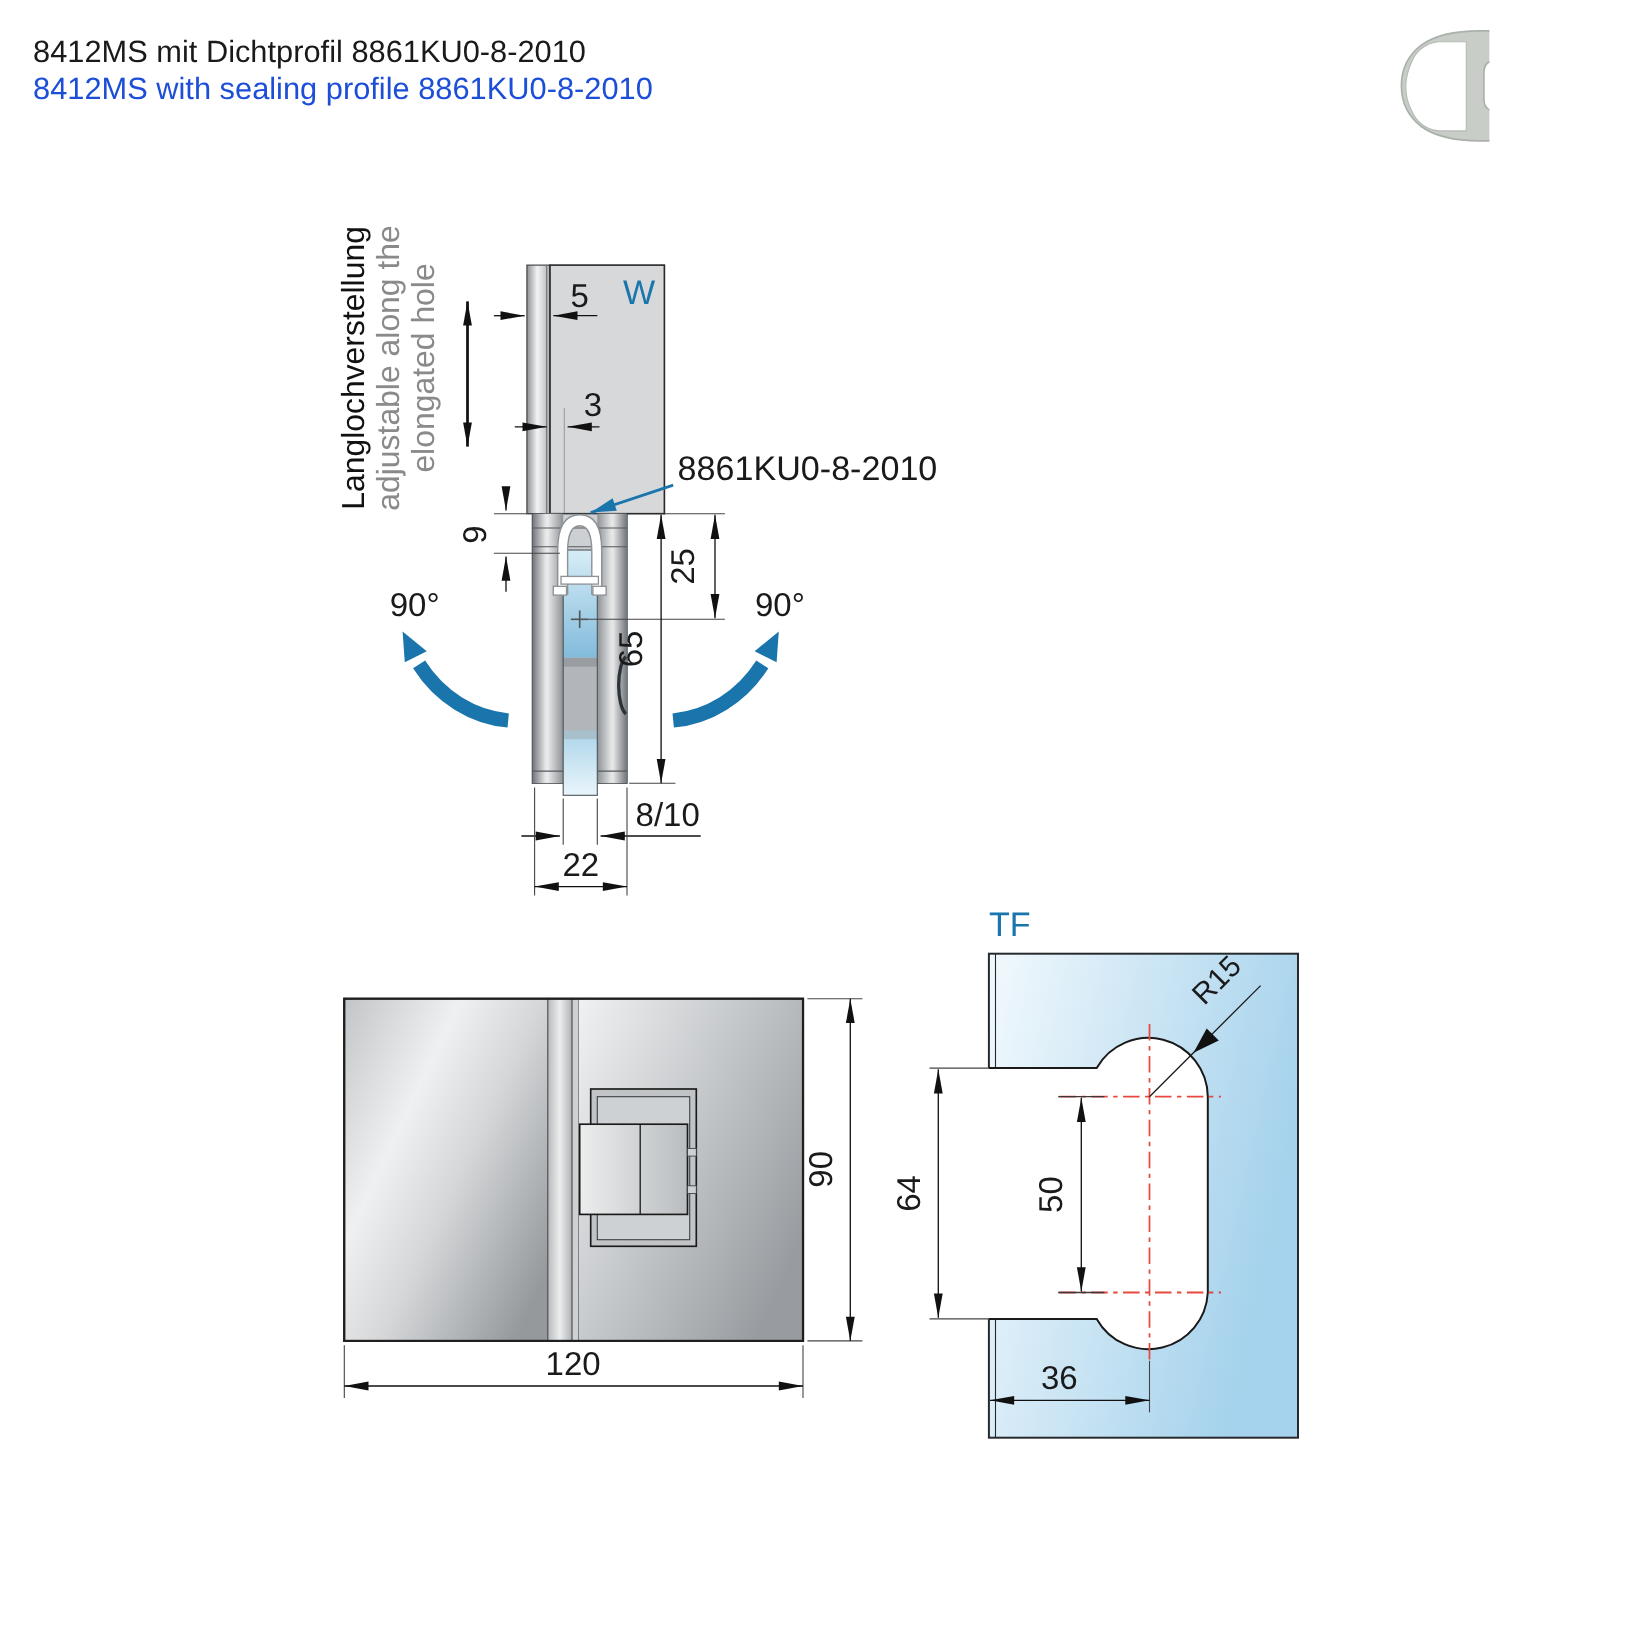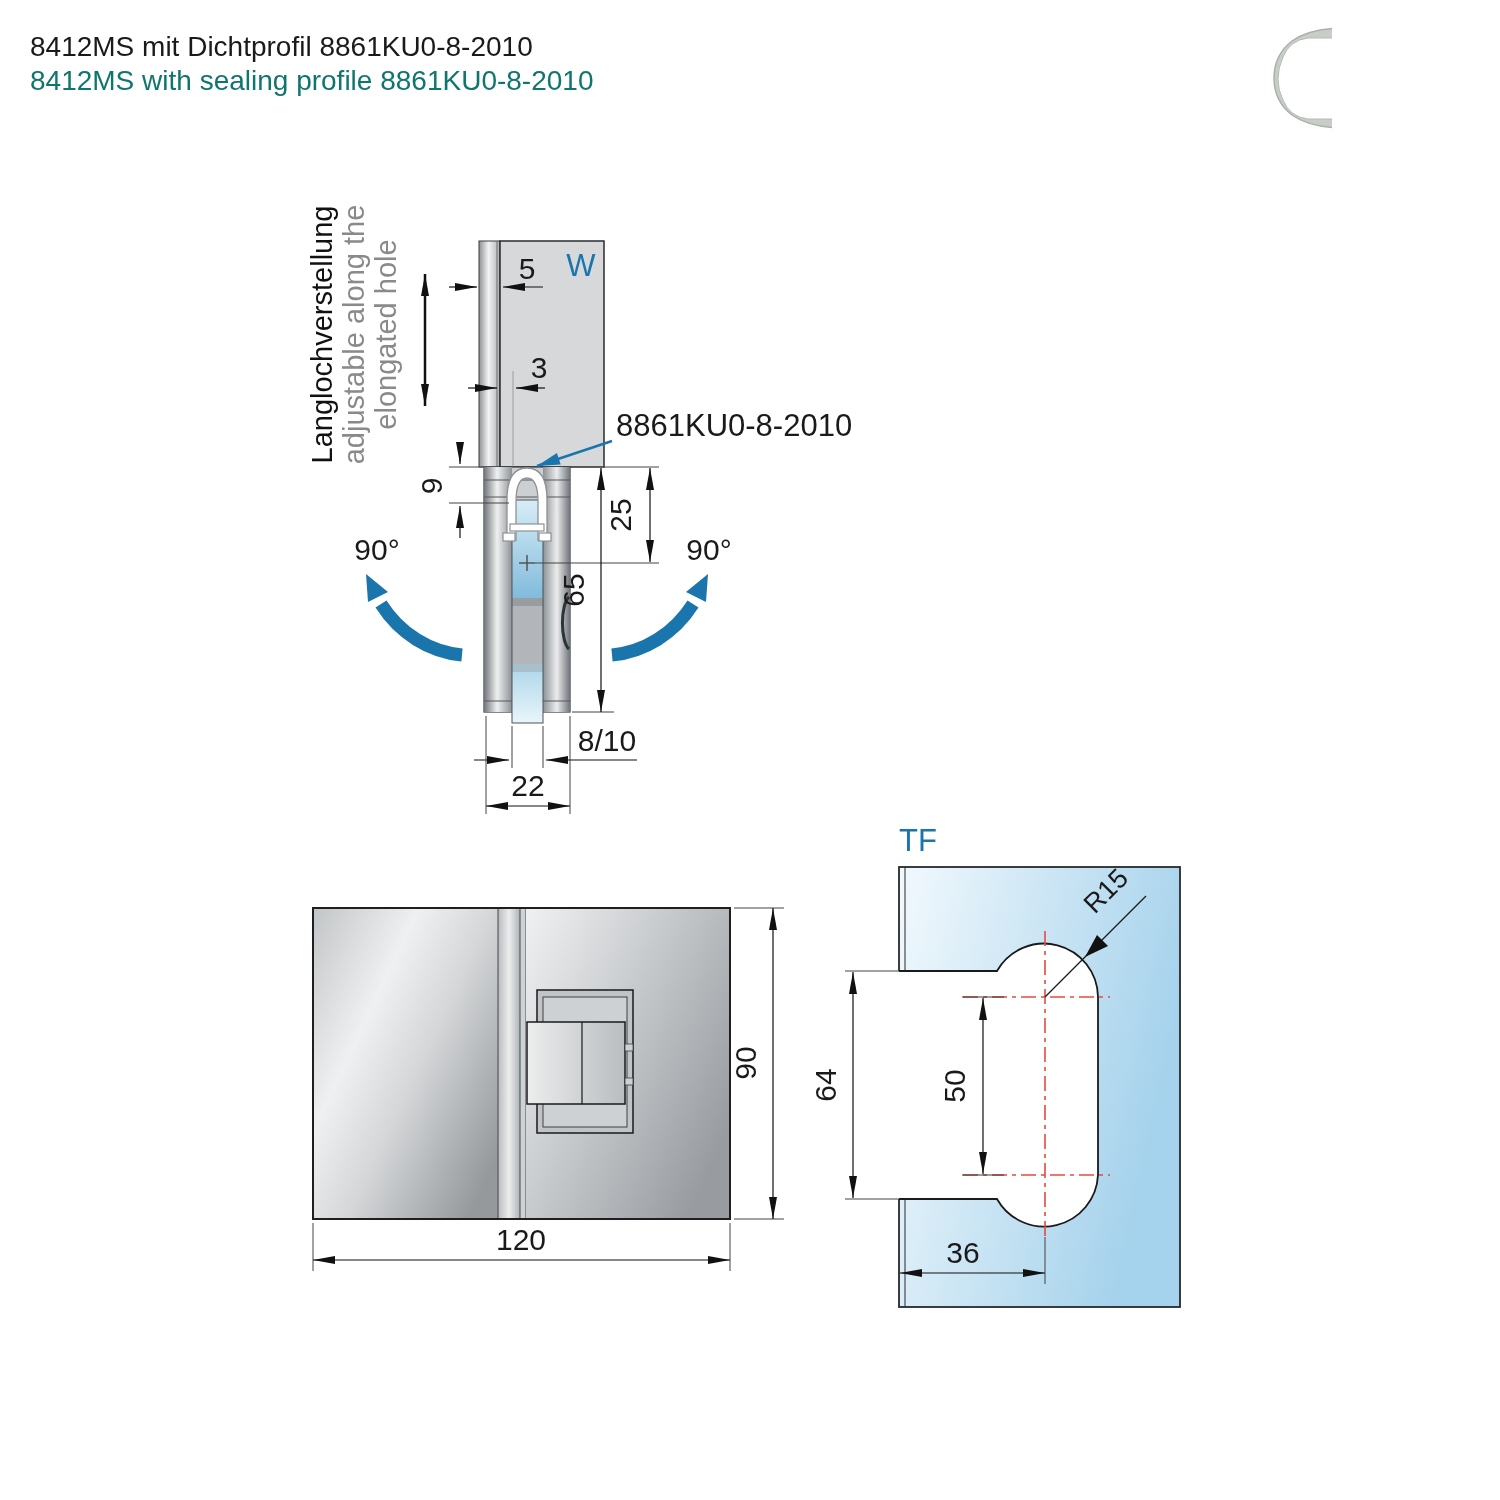--- a/index.html
+++ b/index.html
@@ -1,20 +1,20 @@
 <!DOCTYPE html>
 <html><head>
 <meta charset="utf-8">
 <style>
   html,body{margin:0;padding:0;background:#fff;}
   .stage{position:relative;width:1332px;height:1500px;background:#ffffff;overflow:hidden;
-         font-family:"Liberation Sans",sans-serif;}
+         font-family:"Liberation Sans",sans-serif;padding-left:22px;}
   .title-block{position:absolute;left:30px;top:30px;line-height:34px;font-size:28px;white-space:nowrap;}
   .title-de{color:#1a1a1a;}
-  .title-en{color:#0f766e;}
+  .title-en{color:#1d4ed8;}
   .rot-label{position:absolute;width:300px;text-align:center;font-size:29px;white-space:nowrap;
              transform:rotate(-90deg);}
   .rot-de{color:#111;}
   .rot-en{color:#8a8a8a;}
   svg{position:absolute;left:0;top:0;}
   svg text{font-family:"Liberation Sans",sans-serif;fill:#1a1a1a;}
   .dimtxt{font-size:30px;}
   .lbl-blue{font-size:31px;fill:#1b75ad;}
   .callout{font-size:31px;}
   .r15{font-size:27px;}

